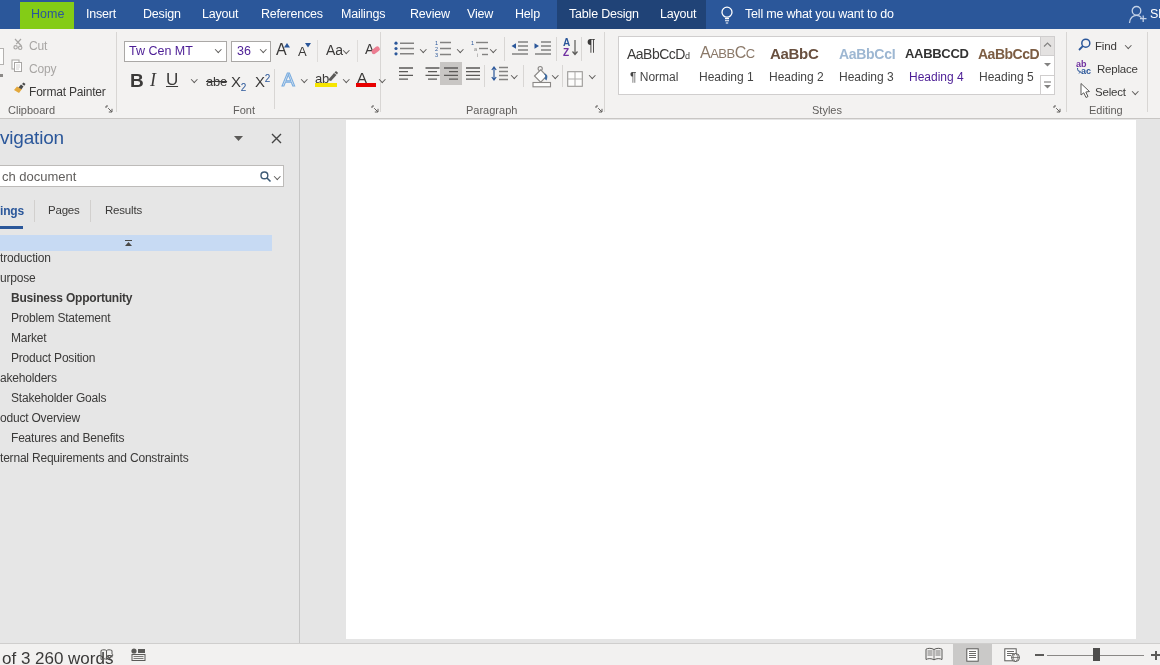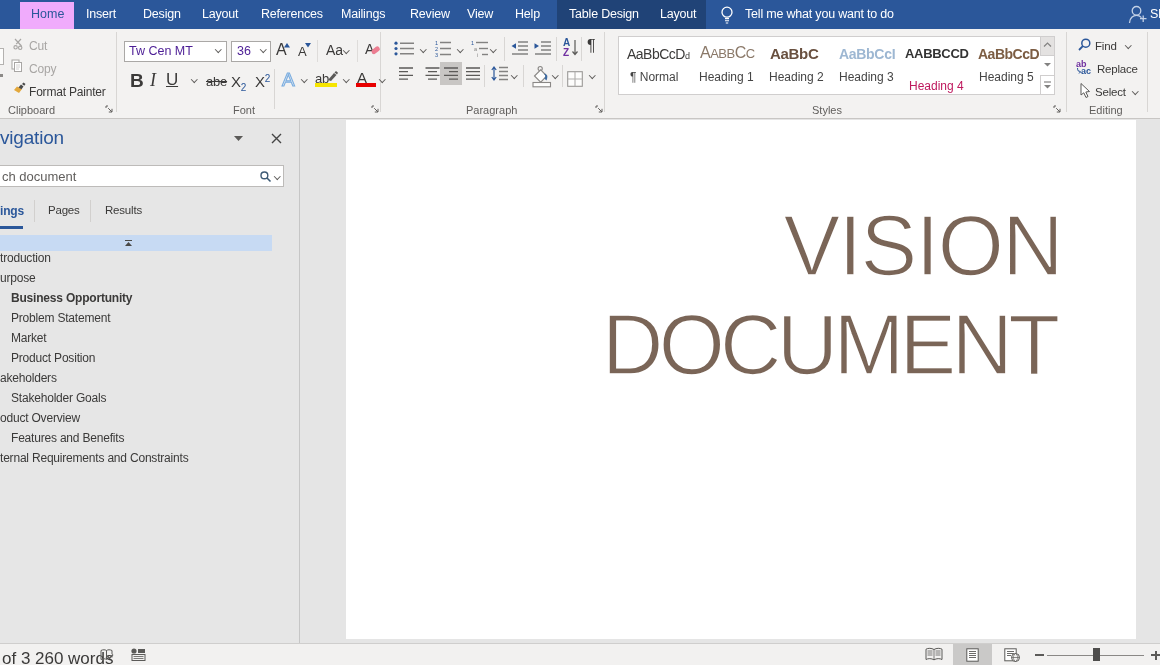--- a/index.html
+++ b/index.html
@@ -4,21 +4,21 @@
 <style>
 * { margin:0; padding:0; box-sizing:border-box; }
 html,body { width:1160px; height:665px; overflow:hidden; }
 body { font-family:"Liberation Sans", sans-serif; position:relative; background:#e5e5e5; }
 .abs { position:absolute; }
 svg { position:absolute; overflow:visible; }
 
 
 #tabbar { left:0; top:0; width:1160px; height:29px; background:#2b579a; }
 #tabbar .tab { position:absolute; top:7px; font-size:12.5px; letter-spacing:-0.2px; color:#fff; white-space:nowrap; }
-#hometab { position:absolute; left:20px; top:2px; width:54px; height:27px; background:#f0abfc; }
+#hometab { position:absolute; left:20px; top:2px; width:54px; height:27px; background:#84cc16; }
 #hometab span { position:absolute; left:11px; top:5px; font-size:12.5px; color:#2b579a; }
 #ctxbg { position:absolute; left:557px; top:0; width:149px; height:29px; background:#204377; }
 
 
 #ribbon { left:0; top:29px; width:1160px; height:90px; background:#f3f2f1; border-bottom:1px solid #c8c6c4; }
 .gsep { position:absolute; top:3px; width:1px; height:80px; background:#d8d6d4; }
 .glabel { position:absolute; top:75px; font-size:11px; color:#605e5c; white-space:nowrap; }
 .rtxt { position:absolute; font-size:12px; letter-spacing:-0.2px; color:#3b3a39; white-space:nowrap; }
 .dis { color:#a8a6a4; }
 .chev { position:absolute; width:4.5px; height:4.5px; border-right:1.2px solid #605e5c; border-bottom:1.2px solid #605e5c; transform:rotate(45deg); }
@@ -240,21 +240,21 @@
     </svg>
   <div style="position:absolute;left:627px;top:17px;font-size:14px;color:#3b3a39;letter-spacing:-0.5px;">AaBbCcD<span style="font-size:9px;">d</span></div>
   <div style="position:absolute;left:630px;top:41px;font-size:12px;color:#444;">¶ Normal</div>
   <div style="position:absolute;left:700px;top:15px;font-size:16px;color:#8a7868;letter-spacing:-0.5px;">A<span style="font-size:13px;">ABB</span>C<span style="font-size:13px;">C</span></div>
   <div style="position:absolute;left:699px;top:41px;font-size:12px;color:#444;">Heading 1</div>
   <div style="position:absolute;left:770px;top:16px;font-size:15px;font-weight:bold;color:#69503f;letter-spacing:-0.3px;">AaBbC</div>
   <div style="position:absolute;left:769px;top:41px;font-size:12px;color:#444;">Heading 2</div>
   <div style="position:absolute;left:839px;top:17px;font-size:14px;font-weight:bold;color:#9db7d2;letter-spacing:-0.3px;">AaBbCcI</div>
   <div style="position:absolute;left:839px;top:41px;font-size:12px;color:#444;">Heading 3</div>
   <div style="position:absolute;left:905px;top:17px;font-size:13px;font-weight:bold;color:#333;letter-spacing:-0.3px;">AABBCCD</div>
-  <div style="position:absolute;left:909px;top:41px;font-size:12px;color:#be185d;margin-top:9px;">Heading 4</div>
+  <div style="position:absolute;left:909px;top:41px;font-size:12px;color:#4c1d95;">Heading 4</div>
   <div style="position:absolute;left:978px;top:17px;font-size:14px;font-weight:bold;color:#7c5d43;letter-spacing:-0.5px;">AaBbCcD</div>
   <div style="position:absolute;left:979px;top:41px;font-size:12px;color:#444;">Heading 5</div>
   <div class="glabel" style="left:812px;">Styles</div>
   <svg style="left:1053px;top:76px;" width="9" height="9" viewBox="0 0 9 9">
     <path d="M1 3 V1 H3 M3.2 3.2 L7 7 M7 3.8 V7 H3.8" stroke="#605e5c" stroke-width="1" file="none" fill="none"></path>
   </svg>
 
   <svg style="left:1078px;top:9px;" width="13" height="13" viewBox="0 0 13 13">
     <circle cx="7.8" cy="5.2" r="4" fill="none" stroke="#2b579a" stroke-width="1.5"></circle>
     <path d="M4.8 8.2 L1 12" stroke="#2b579a" stroke-width="1.8"></path>
@@ -309,22 +309,20 @@
     <div class="navitem" style="left:11px;top:212px;">Market</div>
     <div class="navitem" style="left:11px;top:232px;">Product Position</div>
     <div class="navitem" style="left:0px;top:252px;">akeholders</div>
     <div class="navitem" style="left:11px;top:272px;">Stakeholder Goals</div>
     <div class="navitem" style="left:0px;top:292px;">oduct Overview</div>
     <div class="navitem" style="left:11px;top:312px;">Features and Benefits</div>
     <div class="navitem" style="left:0px;top:332px;">ternal Requirements and Constraints</div>
   </div>
 
   <div id="page">
-    <div style="position:absolute;right:74px;top:83px;font-size:85px;color:#7a6557;letter-spacing:-1.6px;line-height:85px;-webkit-text-stroke:1.6px #ffffff;">VISION</div>
-    <div style="position:absolute;right:80.5px;top:182px;font-size:85px;color:#7a6557;letter-spacing:-4.7px;line-height:85px;-webkit-text-stroke:1.6px #ffffff;">DOCUMENT</div>
   </div>
 </div>
 
 <div class="abs" id="statusbar">
   <div class="st" style="left:2px;">of 3</div>
   <div class="st" style="left:35px;">260 words</div>
   <svg style="left:100px;top:5px;" width="14" height="12" viewBox="0 0 14 12">
     <path d="M1 1.5 C3 0.5 5 0.5 6.5 1.5 V10.5 C5 9.5 3 9.5 1 10.5 Z" fill="none" stroke="#5b5a58" stroke-width="1"></path>
     <path d="M6.5 1.5 C8 0.5 10 0.5 12 1.5 V5" fill="none" stroke="#5b5a58" stroke-width="1"></path>
     <path d="M8 7.5 L9.5 9.5 L13 5.5" fill="none" stroke="#5b5a58" stroke-width="1.3"></path>

